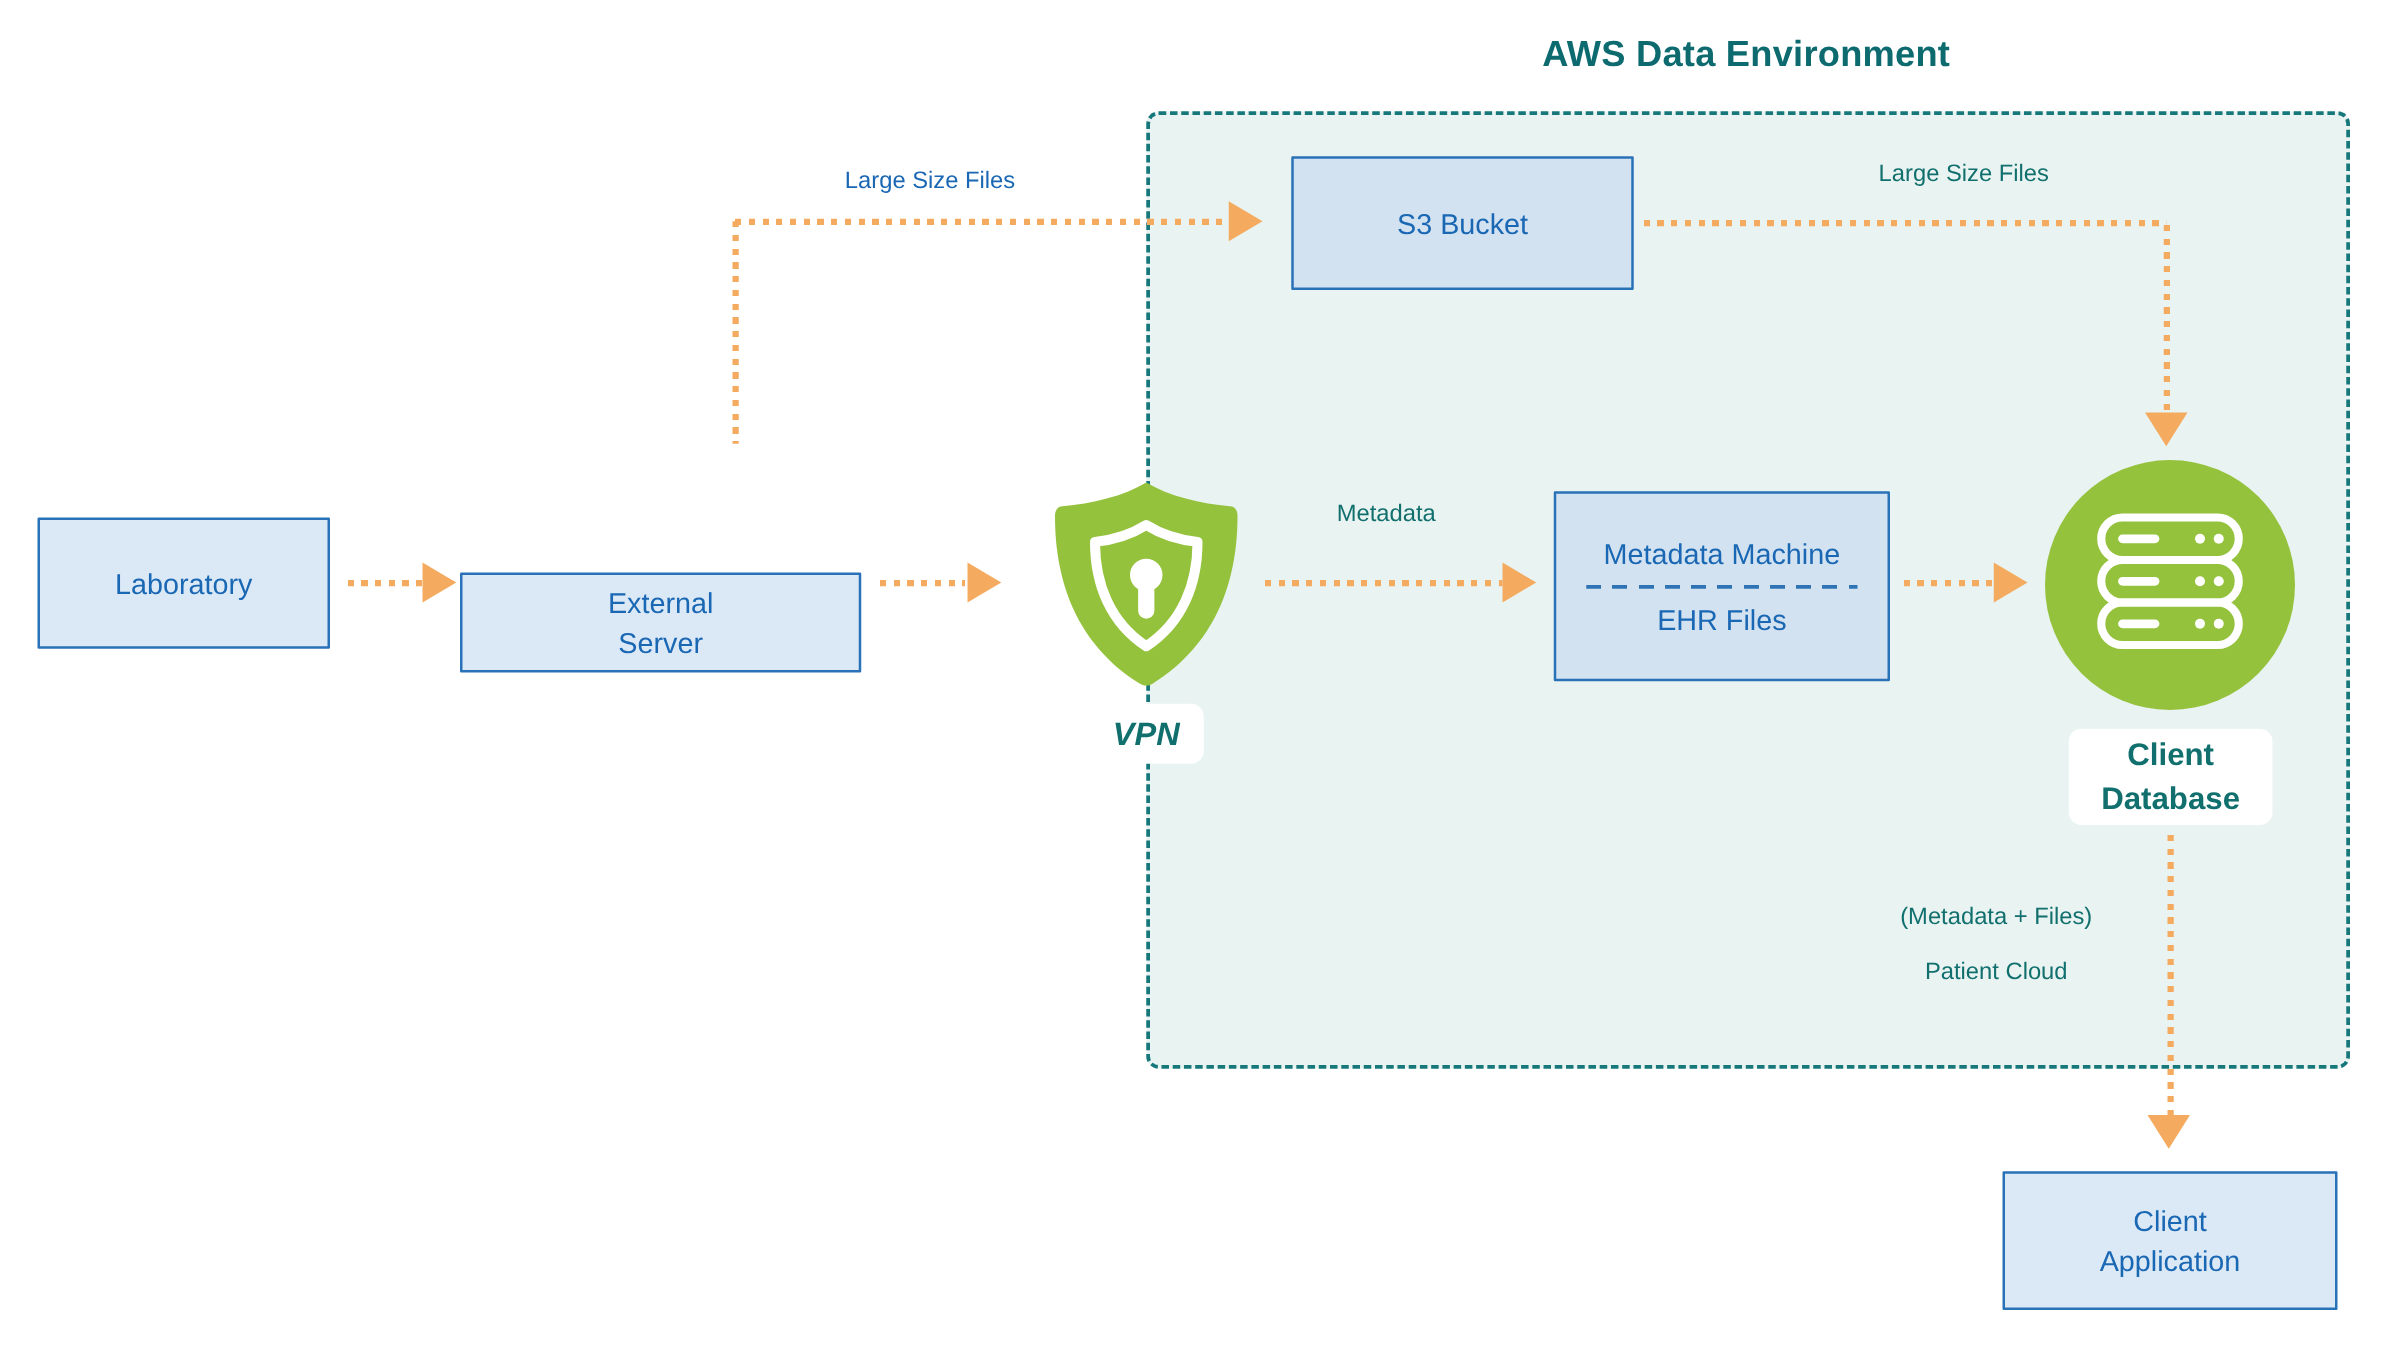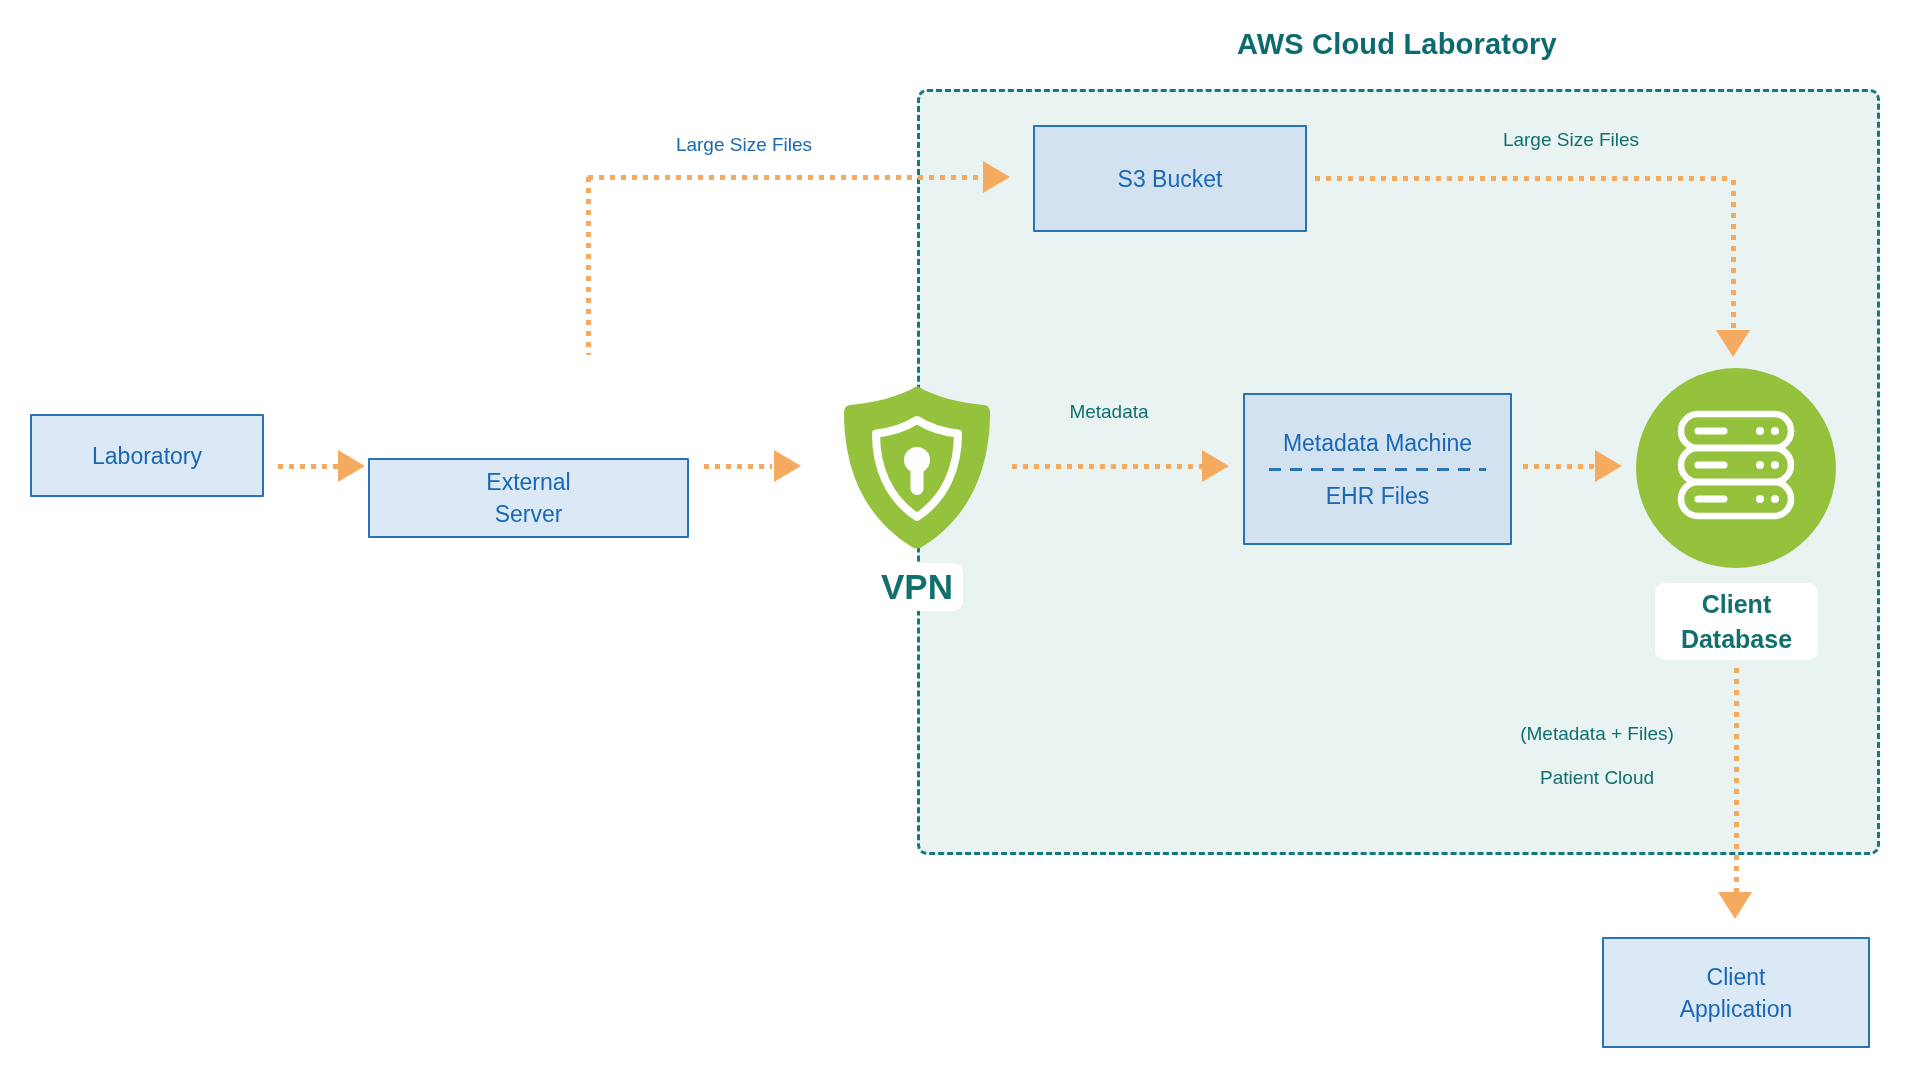--- a/index.html
+++ b/index.html
@@ -47,31 +47,31 @@
   .flow-label.blue { color:#1a67b3; }
   .flow-label.teal { color:#11706e; }
   .multiline { line-height:44px; white-space:normal; }
 
   
   .pill {
     background:#ffffff; border-radius:10px; color:#11706e; font-weight:bold;
     display:flex; flex-direction:column; align-items:center; justify-content:center;
     text-align:center;
   }
-  .pill.vpn { font-size:35px; }
+  .pill.vpn { font-size:26px;font-style:italic; }
   .pill.db  { font-size:25px; line-height:35px; }
 </style>
 </head>
 <body>
 
 <div id="stage">
 
   <div class="abs aws-container" style="left:917px; top:89px; width:957px; height:760px;"></div>
 
-  <div class="abs diagram-title" style="left:1097px; top:28px; width:600px;">AWS Cloud Laboratory</div>
+  <div class="abs diagram-title" style="left:1097px; top:28px; width:600px;">AWS Data Environment</div>
 
   <div class="abs dot-v" style="left:586px; top:177px; height:178px;"></div>
   <div class="abs dot-h" style="left:588px; top:175px; width:395px;"></div>
   <div class="abs head-r" style="left:983px; top:161px;"></div>
   <div class="abs flow-label blue" style="left:644px; top:134px; width:200px;">Large Size Files</div>
 
   <div class="abs dot-h" style="left:1315px; top:176px; width:418px;"></div>
   <div class="abs dot-v" style="left:1731px; top:180px; height:150px;"></div>
   <div class="abs head-d" style="left:1716px; top:330px;"></div>
   <div class="abs flow-label teal" style="left:1471px; top:129px; width:200px;">Large Size Files</div>
@@ -89,21 +89,21 @@
   <div class="abs dot-h" style="left:1523px; top:464px; width:72px;"></div>
   <div class="abs head-r" style="left:1595px; top:450px;"></div>
 
   <div class="abs dot-v" style="left:1734px; top:668px; height:224px;"></div>
   <div class="abs head-d" style="left:1718px; top:892px;"></div>
   <div class="abs flow-label teal multiline" style="left:1447px; top:712px; width:300px;">
     <div>(Metadata + Files)</div>
     <div>Patient Cloud</div>
   </div>
 
-  <div class="abs node" style="left:30px; top:414px; width:234px; height:83px;">
+  <div class="abs node" style="left:30px; top:414px; width:234px; height:105px;">
     <div>Laboratory</div>
   </div>
 
   <div class="abs node" style="left:368px; top:414px; width:321px; height:80px;margin-top:44px;">
     <div>External</div>
     <div>Server</div>
   </div>
 
   <div class="abs node inner" style="left:1033px; top:125px; width:274px; height:107px;">
     <div>S3 Bucket</div>

